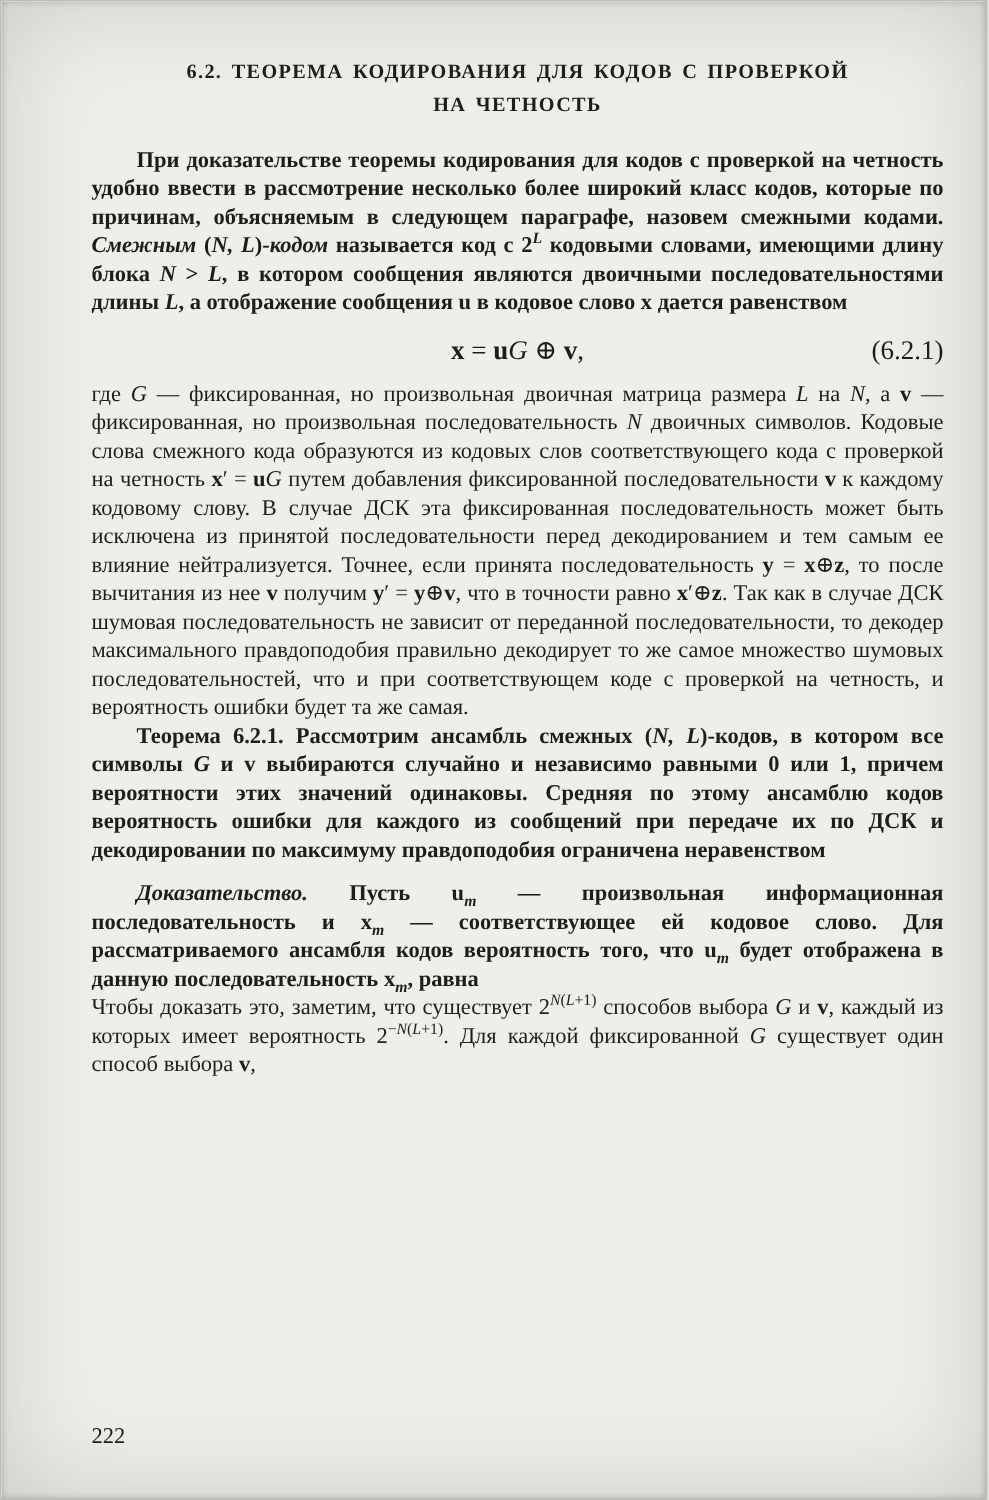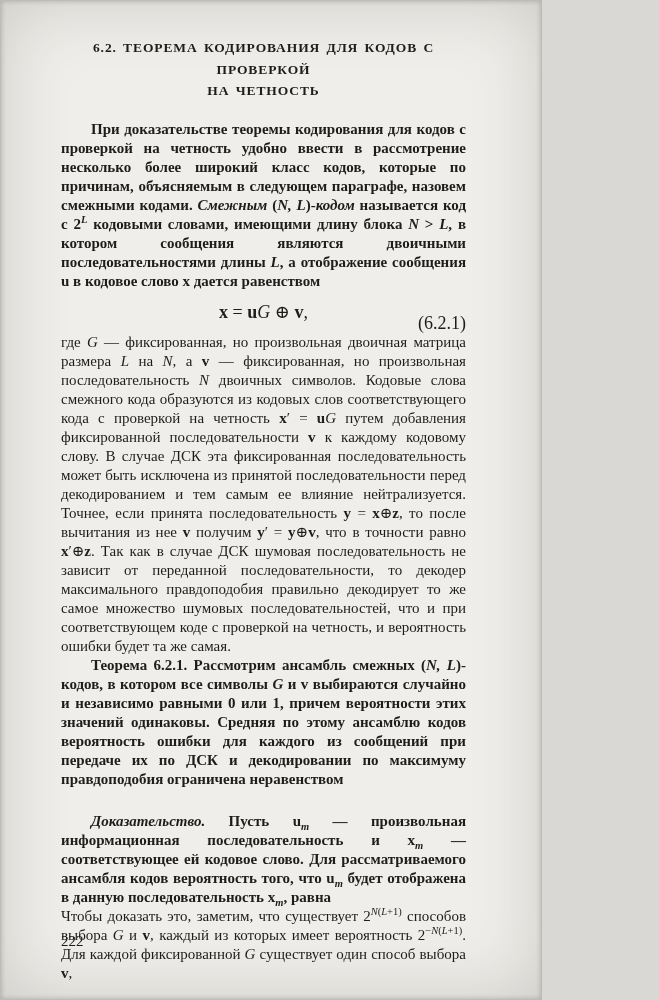--- a/index.html
+++ b/index.html
@@ -4,59 +4,59 @@
 <style>
   * { box-sizing: border-box; }
   html, body { margin: 0; padding: 0; }
   body {
     width: 659px; height: 1000px;
     background: #d9d8d4;
     font-family: "Liberation Serif", "DejaVu Serif", "DejaVu Sans", serif;
   }
   .page {
     position: relative;
-    width: 542px; height: 1000px;
+    width: 658px; height: 1000px;
     background: #efeeea;
     box-shadow: inset 0 0 70px rgba(60,60,55,.20), inset 0 0 5px rgba(60,60,55,.30);
     border: 1px solid #bdbcb7;
-    padding: 36px 75px 0 60px;
+    padding: 36px 28px 0 60px;
     color: #1e1d1b;
     overflow: hidden;
   }
   .heading {
     margin: 0 0 18px 0;
     font-size: 13.5px;
     font-weight: bold;
     text-align: center;
     letter-spacing: .9px;
     word-spacing: 2px;
     line-height: 1.6;
     white-space: pre-line;
   }
   .para {
     margin: 0;
     font-size: 15px;
     line-height: 19px;
     text-align: justify;
   }
   .indent { text-indent: 30px; font-weight: bold; }
-  .gap-top { margin-top: 23px; }
+  .gap-top { margin-top: 10px; }
   .equation {
     position: relative;
     margin: 11px 0 10px 0;
     font-size: 18px;
     line-height: 21px;
     text-align: center;
   }
-  .eq-number { position: absolute; right: 0; top: 11px; }
+  .eq-number { position: absolute; right: 0; top: 0; }
   sub, sup { font-size: .7em; line-height: 0; }
   .ov { text-decoration: overline; }
   .page-number {
     position: absolute;
-    left: 60px; bottom: 49px;
+    left: 60px; bottom: 32px;
     font-size: 15px;
   }
 </style>
 </head>
 <body>
 
 <div class="page">
 
   <h1 class="heading">6.2. ТЕОРЕМА КОДИРОВАНИЯ ДЛЯ КОДОВ С ПРОВЕРКОЙ
 НА ЧЕТНОСТЬ</h1>

